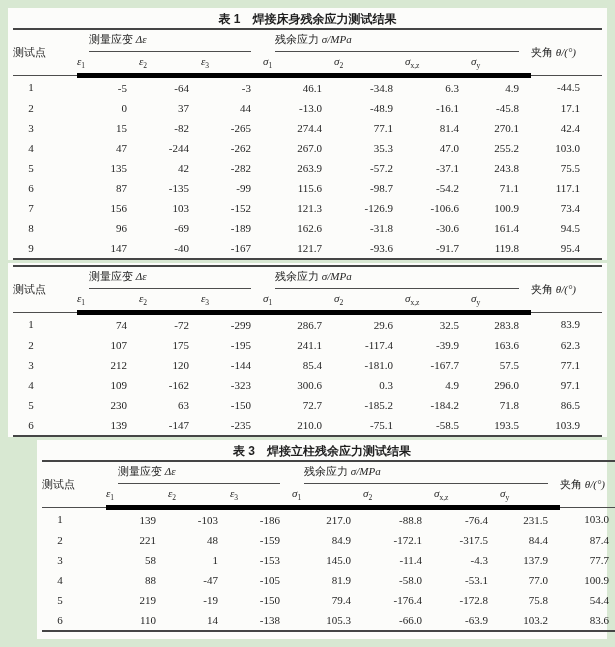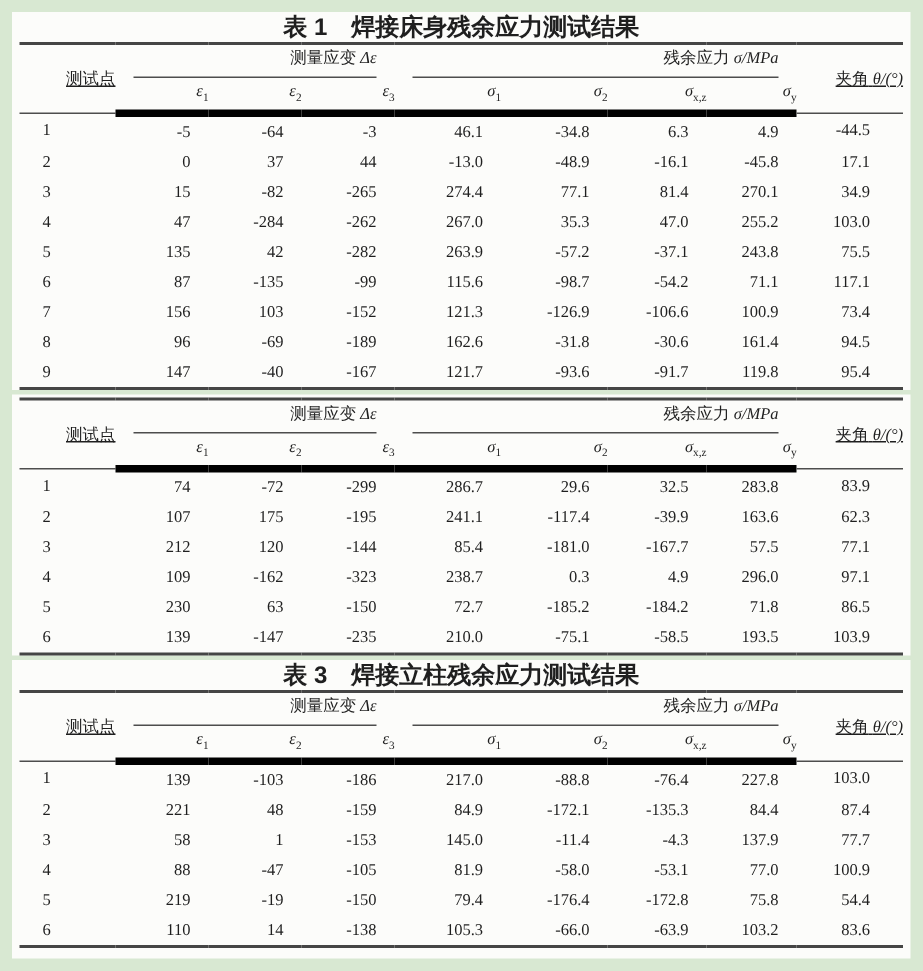--- a/index.html
+++ b/index.html
@@ -23,53 +23,53 @@
     flex-direction: column;
     gap: 3px;
   }
   .sheet {
     background: #fcfcfa;
     padding: 2px 5px 0 5px;
     box-sizing: border-box;
   }
   .sheet.last {
     flex: 1;
+    margin-left: 29px;
   }
   .table-title {
     text-align: center;
     font-family: "Liberation Sans", "DejaVu Sans", sans-serif;
     font-weight: bold;
-    font-size: 16px;
+    font-size: 12px;
     line-height: 18px;
     white-space: pre;
   }
   table.results {
     width: 100%;
     border-collapse: collapse;
     table-layout: fixed;
     border-top: 2px solid #454545;
     border-bottom: 2px solid #454545;
   }
   table.results th {
     font-weight: normal;
     font-size: 11px;
     padding: 0;
-    text-align: right;
+    text-align: left;
     vertical-align: middle;
   }
   tr.row-group th {
     height: 22px;
   }
   tr.row-subs th {
     height: 21px;
     border-bottom: 5px solid #000000;
   }
   th.span2 {
     border-bottom: 1px solid #4d4d4d;
-    text-decoration: underline;
   }
   .uline {
     margin: 0 12px;
     padding-bottom: 2px;
     border-bottom: 1px solid #4d4d4d;
     line-height: 19px;
   }
   .sym {
     font-style: italic;
     font-family: "Liberation Serif", "DejaVu Serif", serif;
@@ -161,26 +161,26 @@
           </tr>
           <tr>
             <td>3</td>
             <td>15</td>
             <td>-82</td>
             <td>-265</td>
             <td>274.4</td>
             <td>77.1</td>
             <td>81.4</td>
             <td>270.1</td>
-            <td>34.9</td>
+            <td>42.4</td>
           </tr>
           <tr>
             <td>4</td>
             <td>47</td>
-            <td>-284</td>
+            <td>-244</td>
             <td>-262</td>
             <td>267.0</td>
             <td>35.3</td>
             <td>47.0</td>
             <td>255.2</td>
             <td>103.0</td>
           </tr>
           <tr>
             <td>5</td>
             <td>135</td>
@@ -308,21 +308,21 @@
             <td>-181.0</td>
             <td>-167.7</td>
             <td>57.5</td>
             <td>77.1</td>
           </tr>
           <tr>
             <td>4</td>
             <td>109</td>
             <td>-162</td>
             <td>-323</td>
-            <td>238.7</td>
+            <td>300.6</td>
             <td>0.3</td>
             <td>4.9</td>
             <td>296.0</td>
             <td>97.1</td>
           </tr>
           <tr>
             <td>5</td>
             <td>230</td>
             <td>63</td>
             <td>-150</td>
@@ -386,31 +386,31 @@
       </thead>
       <tbody>
           <tr>
             <td>1</td>
             <td>139</td>
             <td>-103</td>
             <td>-186</td>
             <td>217.0</td>
             <td>-88.8</td>
             <td>-76.4</td>
-            <td>227.8</td>
+            <td>231.5</td>
             <td>103.0</td>
           </tr>
           <tr>
             <td>2</td>
             <td>221</td>
             <td>48</td>
             <td>-159</td>
             <td>84.9</td>
             <td>-172.1</td>
-            <td>-135.3</td>
+            <td>-317.5</td>
             <td>84.4</td>
             <td>87.4</td>
           </tr>
           <tr>
             <td>3</td>
             <td>58</td>
             <td>1</td>
             <td>-153</td>
             <td>145.0</td>
             <td>-11.4</td>

